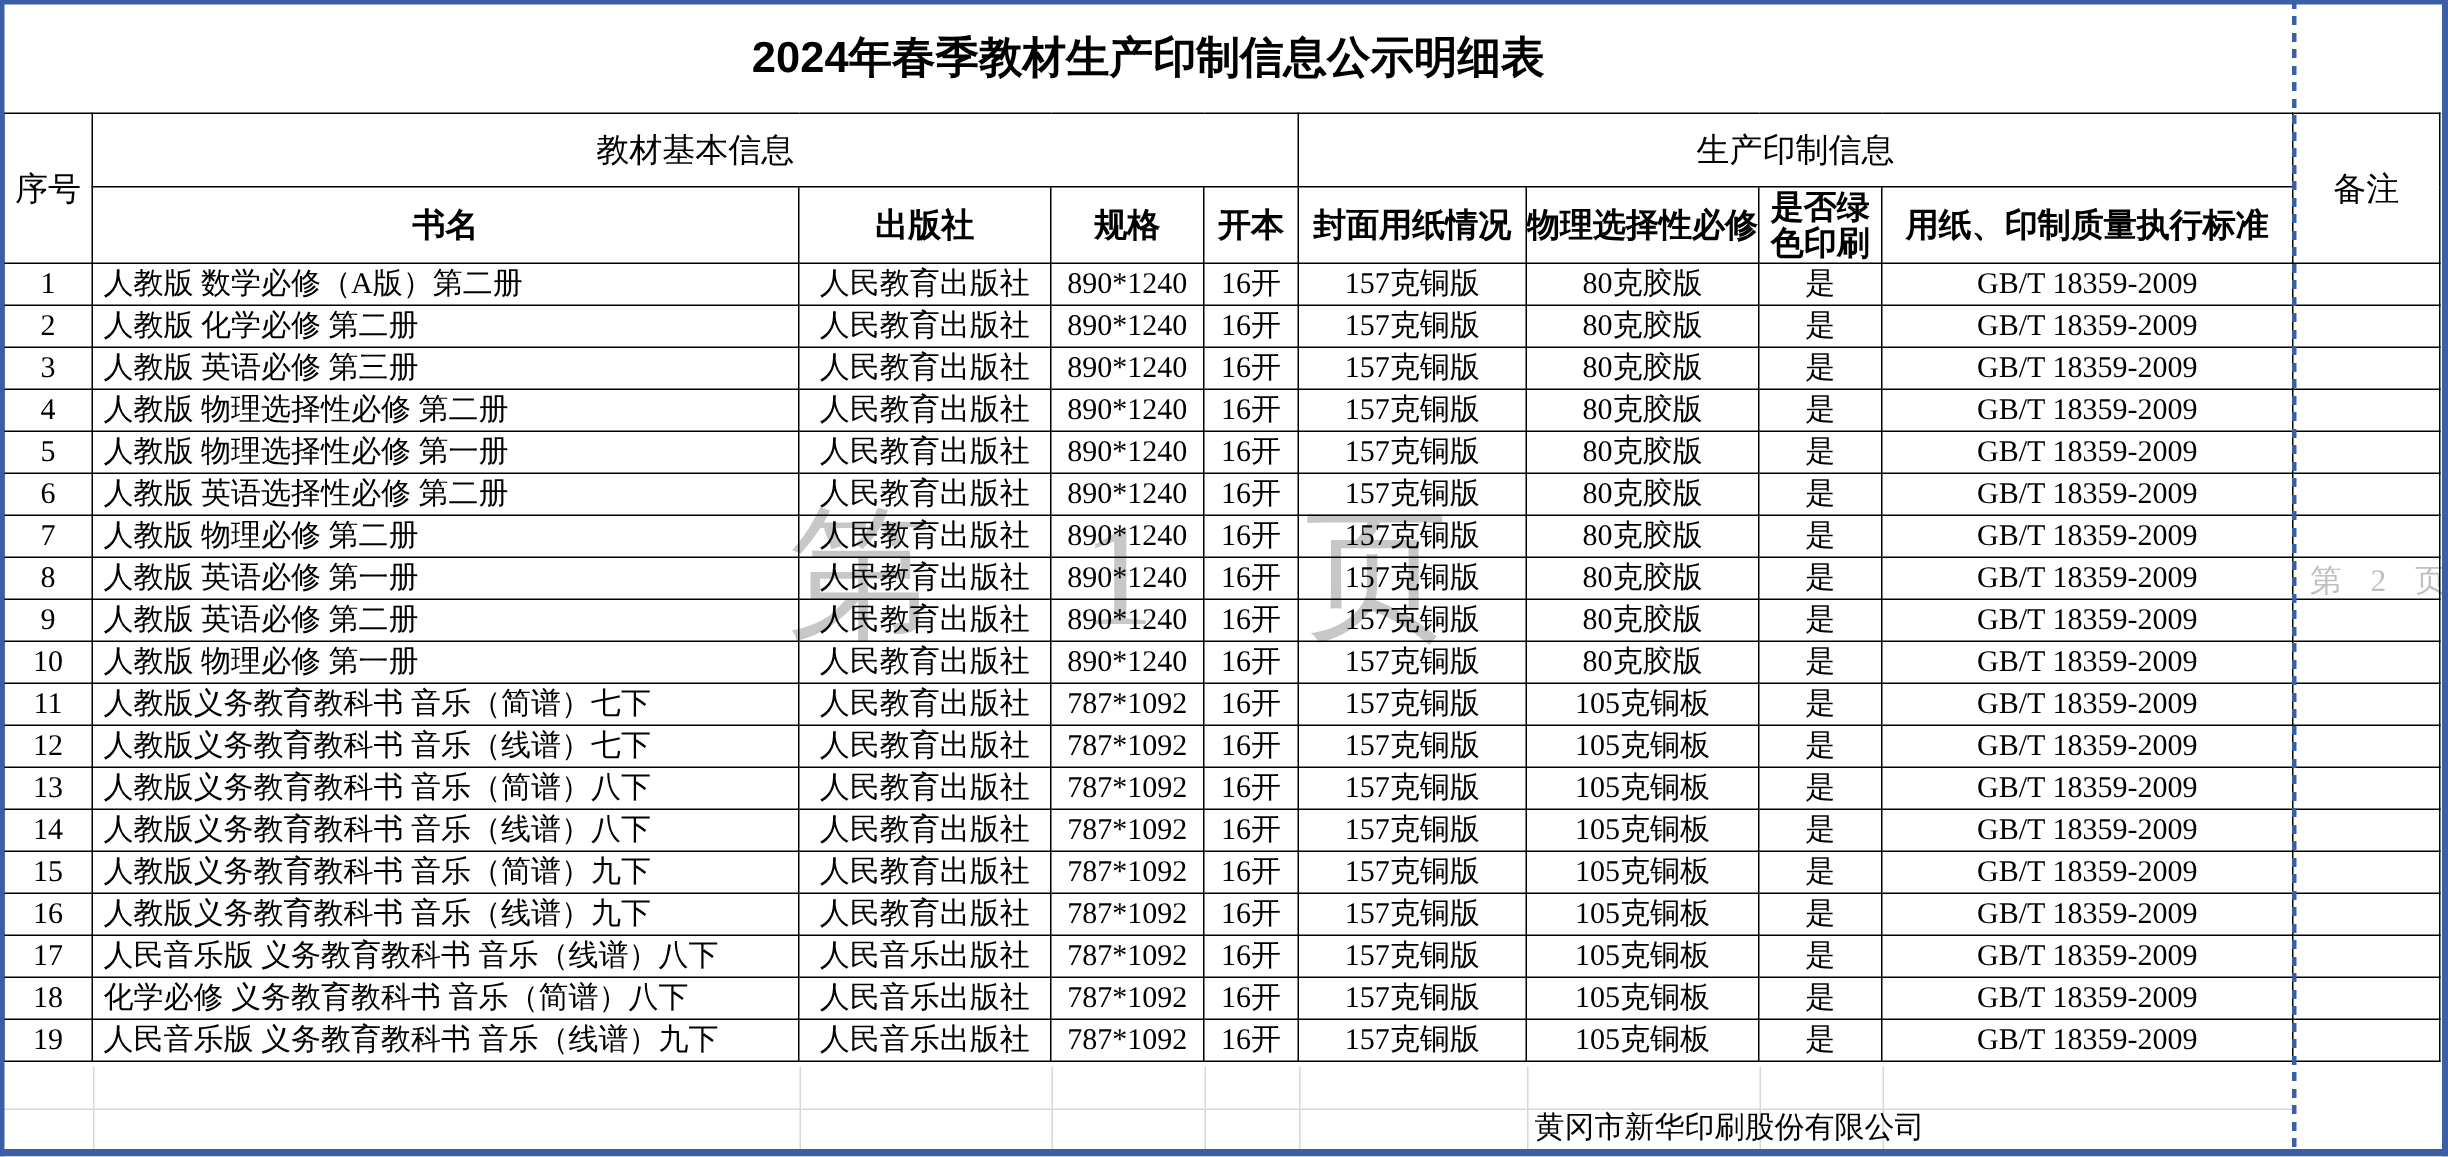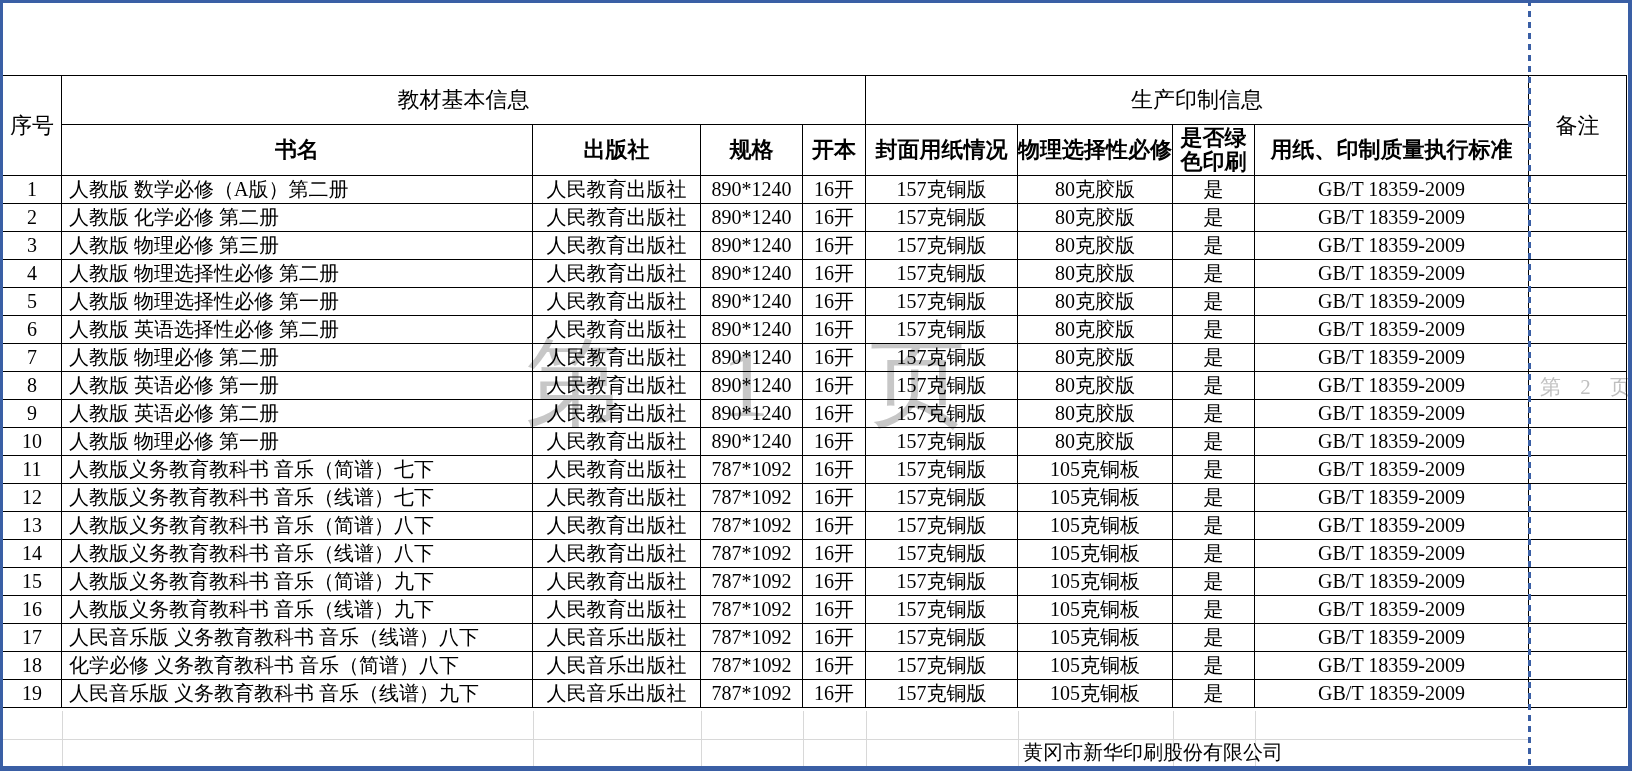--- a/index.html
+++ b/index.html
@@ -53,20 +53,21 @@
              background:repeating-linear-gradient(180deg,var(--blue) 0 6px,transparent 6px 11px);}
 </style>
 </head>
 <body>
 
 <div class="sheet">
 
   <div class="wm1">第 1 页</div>
   <div class="wm2">第 2 页</div>
 
+  <div class="title">2024年春季教材生产印制信息公示明细表</div>
 
   <table class="main">
     <colgroup>
       <col style="width:59px">
         <col style="width:471px">
         <col style="width:168px">
       <col style="width:102px">
         <col style="width:63px">
         <col style="width:152px">
       <col style="width:155px">
@@ -112,21 +113,21 @@
           <td>890*1240</td>
           <td>16开</td>
           <td>157克铜版</td>
           <td>80克胶版</td>
           <td>是</td>
           <td>GB/T 18359-2009</td>
           <td></td>
         </tr>
         <tr>
           <td>3</td>
-          <td class="left">人教版 物理必修 第三册</td>
+          <td class="left">人教版 英语必修 第三册</td>
           <td>人民教育出版社</td>
           <td>890*1240</td>
           <td>16开</td>
           <td>157克铜版</td>
           <td>80克胶版</td>
           <td>是</td>
           <td>GB/T 18359-2009</td>
           <td></td>
         </tr>
         <tr>

